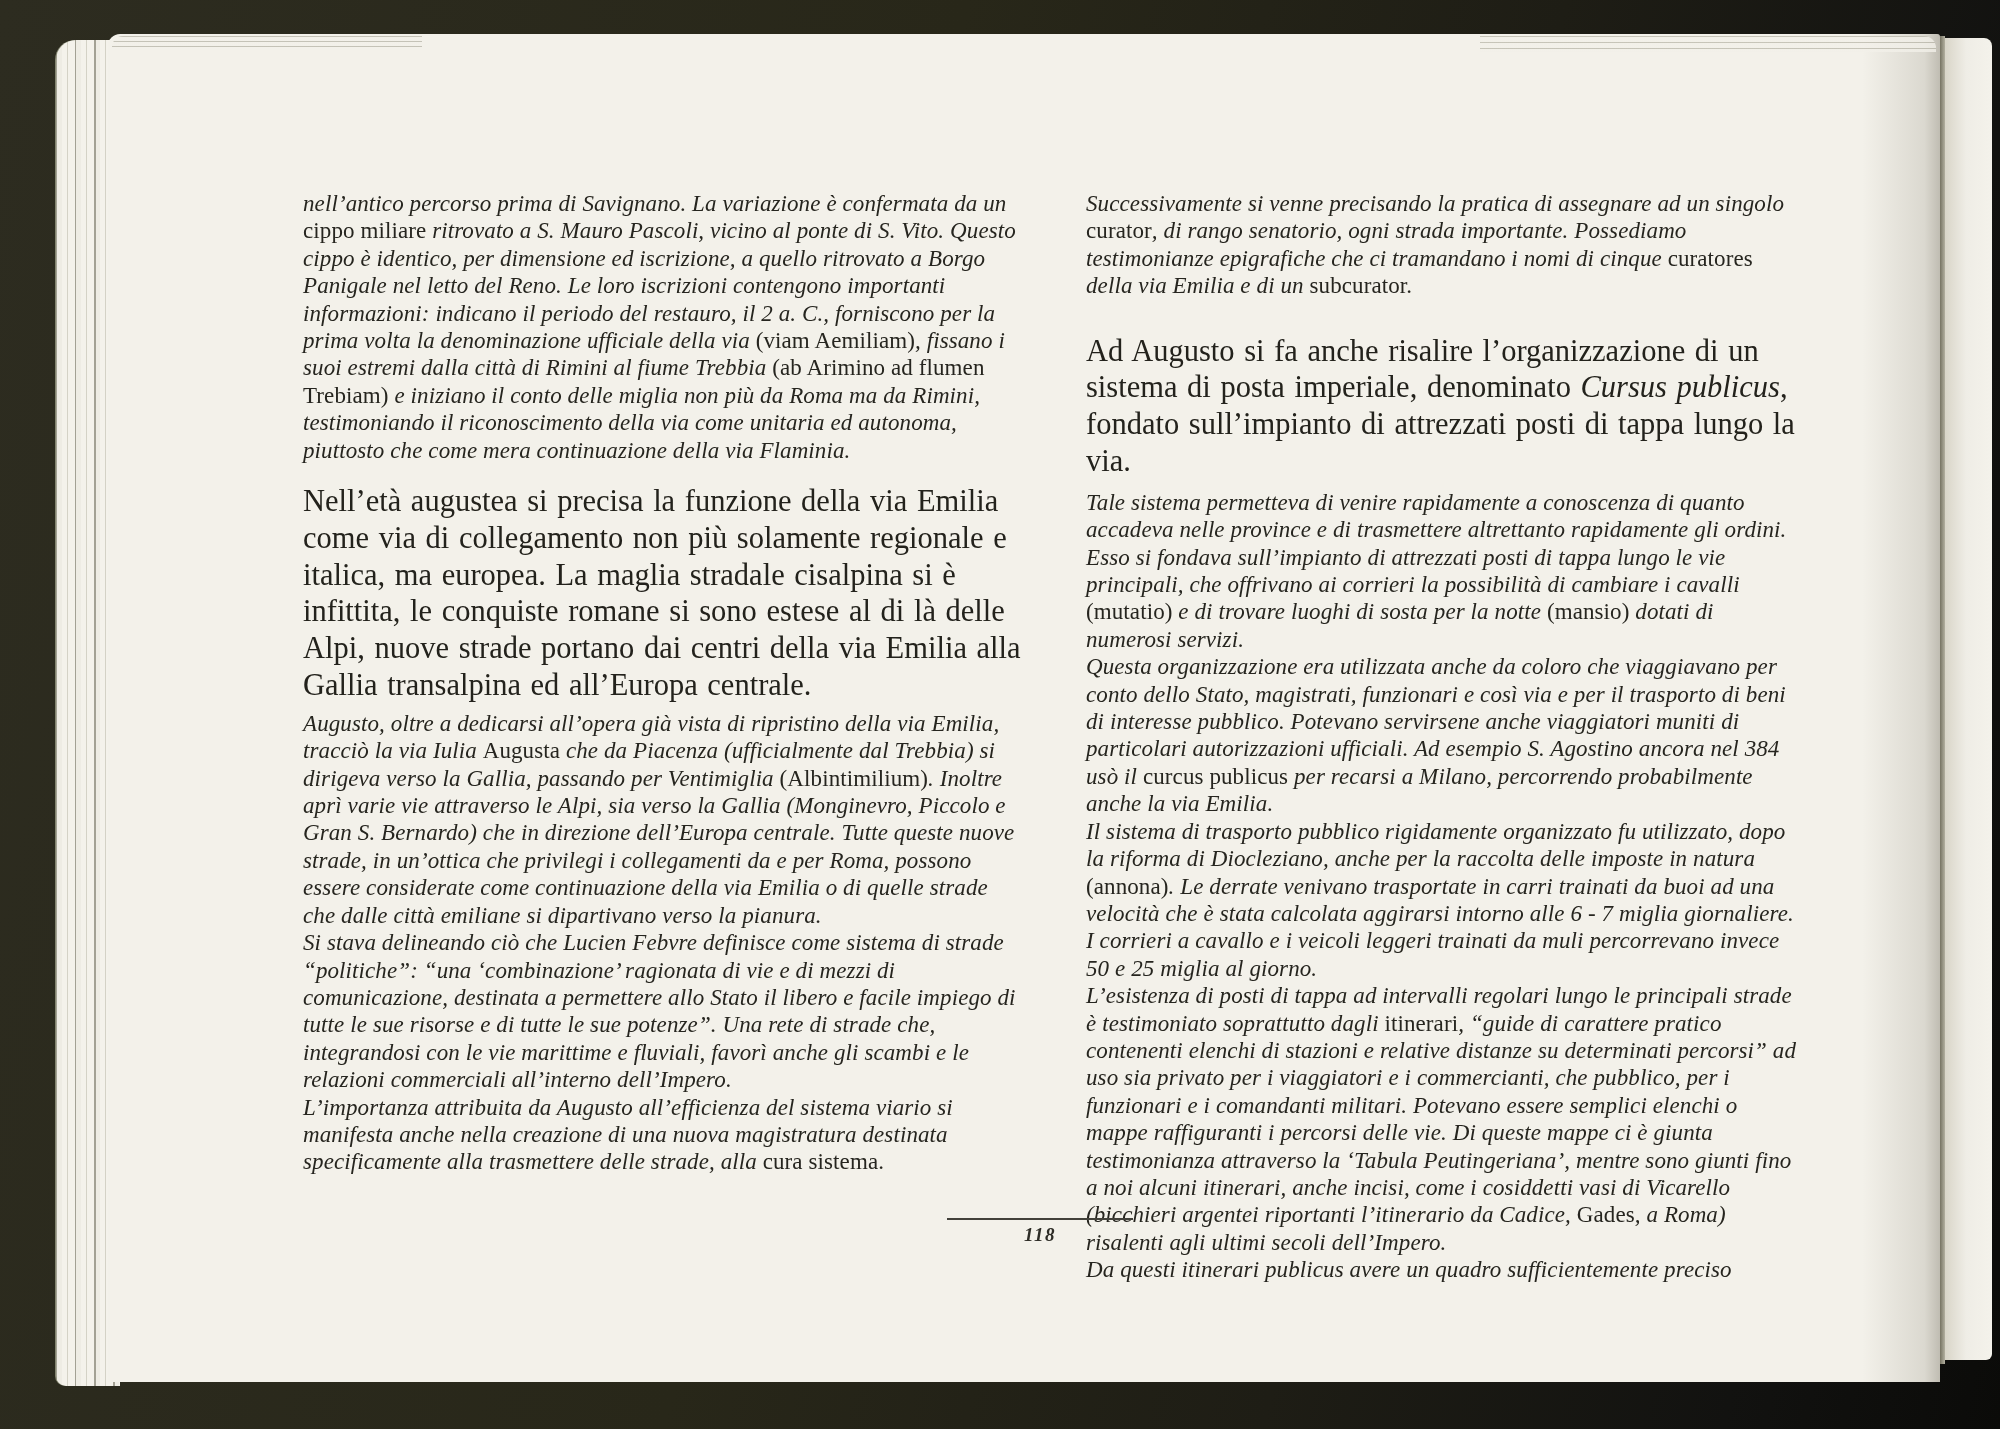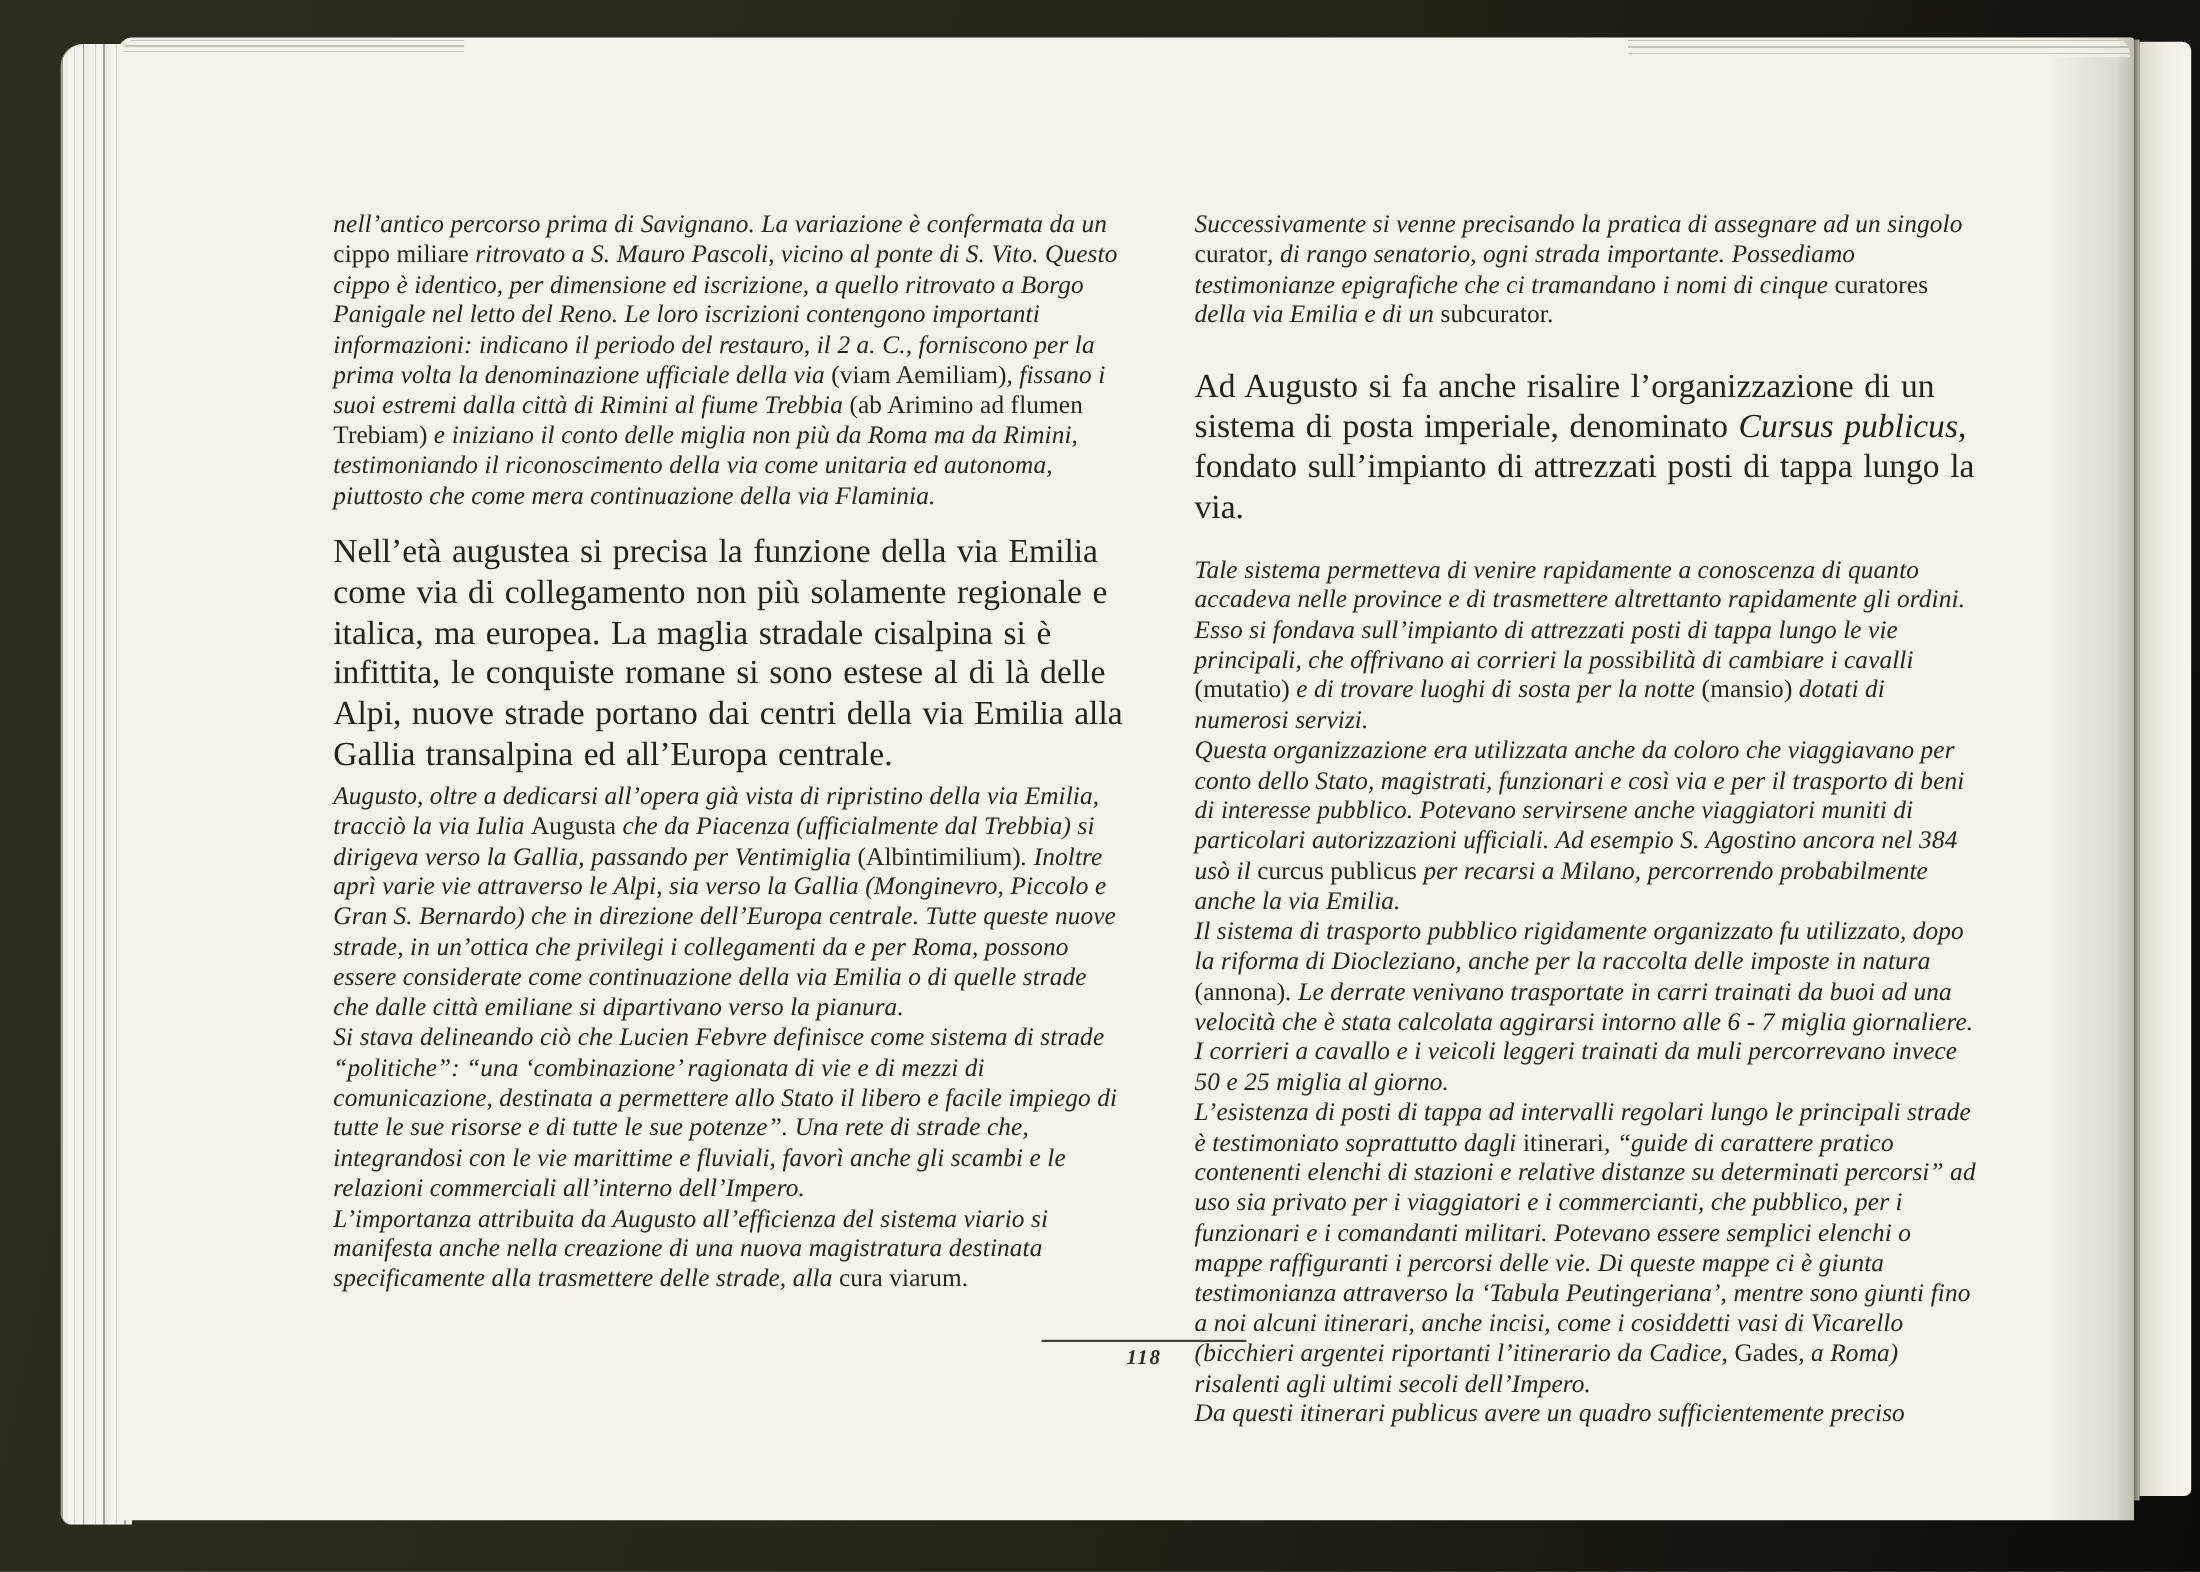--- a/index.html
+++ b/index.html
@@ -57,21 +57,21 @@
 
   p.body-p {
     margin:0; font-size:23px; line-height:27.4px; font-style:italic;
     letter-spacing:.1px;
   }
   h2.heading {
     margin:0; font-weight:normal; font-style:normal;
     font-size:30.5px; line-height:36.8px; word-spacing:2px; color:#23221c;
   }
   .col-left  h2.heading { margin-top:19px; margin-bottom:6px; }
-  .col-right h2.heading { margin-top:33px; margin-bottom:24px; }
+  .col-right h2.heading { margin-top:33px; margin-bottom:9px; }
 
   .rm { font-style:normal; }
   .it { font-style:italic; }
 
   
   .folio { position:absolute; left:839px; top:1184px; width:186px; text-align:center;font-weight:bold; }
   .folio-rule { border-top:2px solid #42413a; width:186px; height:0; }
   .folio-num { font-style:italic; font-size:19px; letter-spacing:1.5px; color:#2e2d27; margin-top:4px; }
 </style>
 </head>
@@ -82,21 +82,21 @@
   <div class="stack"></div>
 
   <div class="page">
     <div class="gutter-shade"></div>
 
     <div class="col col-left">
       <p class="body-p"><span class="it">nell’antico percorso prima di Savignano. La variazione è confermata da un </span><span class="rm">cippo miliare</span><span class="it"> ritrovato a S. Mauro Pascoli, vicino al ponte di S. Vito. Questo cippo è identico, per dimensione ed iscrizione, a quello ritrovato a Borgo Panigale nel letto del Reno. Le loro iscrizioni contengono importanti informazioni: indicano il periodo del restauro, il 2 a. C., forniscono per la prima volta la denominazione ufficiale della via </span><span class="rm">(viam Aemiliam)</span><span class="it">, fissano i suoi estremi dalla città di Rimini al fiume Trebbia </span><span class="rm">(ab Arimino ad flumen Trebiam)</span><span class="it"> e iniziano il conto delle miglia non più da Roma ma da Rimini, testimoniando il riconoscimento della via come unitaria ed autonoma, piuttosto che come mera continuazione della via Flaminia.</span></p>
       <h2 class="heading"><span class="rm">Nell’età augustea si precisa la funzione della via Emilia come via di collegamento non più solamente regionale e italica, ma europea. La maglia stradale cisalpina si è infittita, le conquiste romane si sono estese al di là delle Alpi, nuove strade portano dai centri della via Emilia alla Gallia transalpina ed all’Europa centrale.</span></h2>
       <p class="body-p"><span class="it">Augusto, oltre a dedicarsi all’opera già vista di ripristino della via Emilia, tracciò la via Iulia </span><span class="rm">Augusta</span><span class="it"> che da Piacenza (ufficialmente dal Trebbia) si dirigeva verso la Gallia, passando per Ventimiglia </span><span class="rm">(Albintimilium)</span><span class="it">. Inoltre aprì varie vie attraverso le Alpi, sia verso la Gallia (Monginevro, Piccolo e Gran S. Bernardo) che in direzione dell’Europa centrale. Tutte queste nuove strade, in un’ottica che privilegi i collegamenti da e per Roma, possono essere considerate come continuazione della via Emilia o di quelle strade che dalle città emiliane si dipartivano verso la pianura.</span></p>
       <p class="body-p"><span class="it">Si stava delineando ciò che Lucien Febvre definisce come sistema di strade “politiche”: “una ‘combinazione’ ragionata di vie e di mezzi di comunicazione, destinata a permettere allo Stato il libero e facile impiego di tutte le sue risorse e di tutte le sue potenze”. Una rete di strade che, integrandosi con le vie marittime e fluviali, favorì anche gli scambi e le relazioni commerciali all’interno dell’Impero.</span></p>
-      <p class="body-p"><span class="it">L’importanza attribuita da Augusto all’efficienza del sistema viario si manifesta anche nella creazione di una nuova magistratura destinata specificamente alla trasmettere delle strade, alla </span><span class="rm">cura viarum.</span></p>
+      <p class="body-p"><span class="it">L’importanza attribuita da Augusto all’efficienza del sistema viario si manifesta anche nella creazione di una nuova magistratura destinata specificamente alla trasmettere delle strade, alla </span><span class="rm">cura sistema.</span></p>
     </div>
 
     <div class="col col-right">
       <p class="body-p"><span class="it">Successivamente si venne precisando la pratica di assegnare ad un singolo </span><span class="rm">curator</span><span class="it">, di rango senatorio, ogni strada importante. Possediamo testimonianze epigrafiche che ci tramandano i nomi di cinque </span><span class="rm">curatores</span><span class="it"> della via Emilia e di un </span><span class="rm">subcurator.</span></p>
       <h2 class="heading"><span class="rm">Ad Augusto si fa anche risalire l’organizzazione di un sistema di posta imperiale, denominato </span><span class="it">Cursus publicus</span><span class="rm">, fondato sull’impianto di attrezzati posti di tappa lungo la via.</span></h2>
       <p class="body-p"><span class="it">Tale sistema permetteva di venire rapidamente a conoscenza di quanto accadeva nelle province e di trasmettere altrettanto rapidamente gli ordini. Esso si fondava sull’impianto di attrezzati posti di tappa lungo le vie principali, che offrivano ai corrieri la possibilità di cambiare i cavalli </span><span class="rm">(mutatio)</span><span class="it"> e di trovare luoghi di sosta per la notte </span><span class="rm">(mansio)</span><span class="it"> dotati di numerosi servizi.</span></p>
       <p class="body-p"><span class="it">Questa organizzazione era utilizzata anche da coloro che viaggiavano per conto dello Stato, magistrati, funzionari e così via e per il trasporto di beni di interesse pubblico. Potevano servirsene anche viaggiatori muniti di particolari autorizzazioni ufficiali. Ad esempio S. Agostino ancora nel 384 usò il </span><span class="rm">curcus publicus</span><span class="it"> per recarsi a Milano, percorrendo probabilmente anche la via Emilia.</span></p>
       <p class="body-p"><span class="it">Il sistema di trasporto pubblico rigidamente organizzato fu utilizzato, dopo la riforma di Diocleziano, anche per la raccolta delle imposte in natura </span><span class="rm">(annona)</span><span class="it">. Le derrate venivano trasportate in carri trainati da buoi ad una velocità che è stata calcolata aggirarsi intorno alle 6 - 7 miglia giornaliere. I corrieri a cavallo e i veicoli leggeri trainati da muli percorrevano invece 50 e 25 miglia al giorno.</span></p>
       <p class="body-p"><span class="it">L’esistenza di posti di tappa ad intervalli regolari lungo le principali strade è testimoniato soprattutto dagli </span><span class="rm">itinerari</span><span class="it">, “guide di carattere pratico contenenti elenchi di stazioni e relative distanze su determinati percorsi” ad uso sia privato per i viaggiatori e i commercianti, che pubblico, per i funzionari e i comandanti militari. Potevano essere semplici elenchi o mappe raffiguranti i percorsi delle vie. Di queste mappe ci è giunta testimonianza attraverso la ‘Tabula Peutingeriana’, mentre sono giunti fino a noi alcuni itinerari, anche incisi, come i cosiddetti vasi di Vicarello (bicchieri argentei riportanti l’itinerario da Cadice, </span><span class="rm">Gades</span><span class="it">, a Roma) risalenti agli ultimi secoli dell’Impero.</span></p>
       <p class="body-p"><span class="it">Da questi itinerari publicus avere un quadro sufficientemente preciso</span></p>

